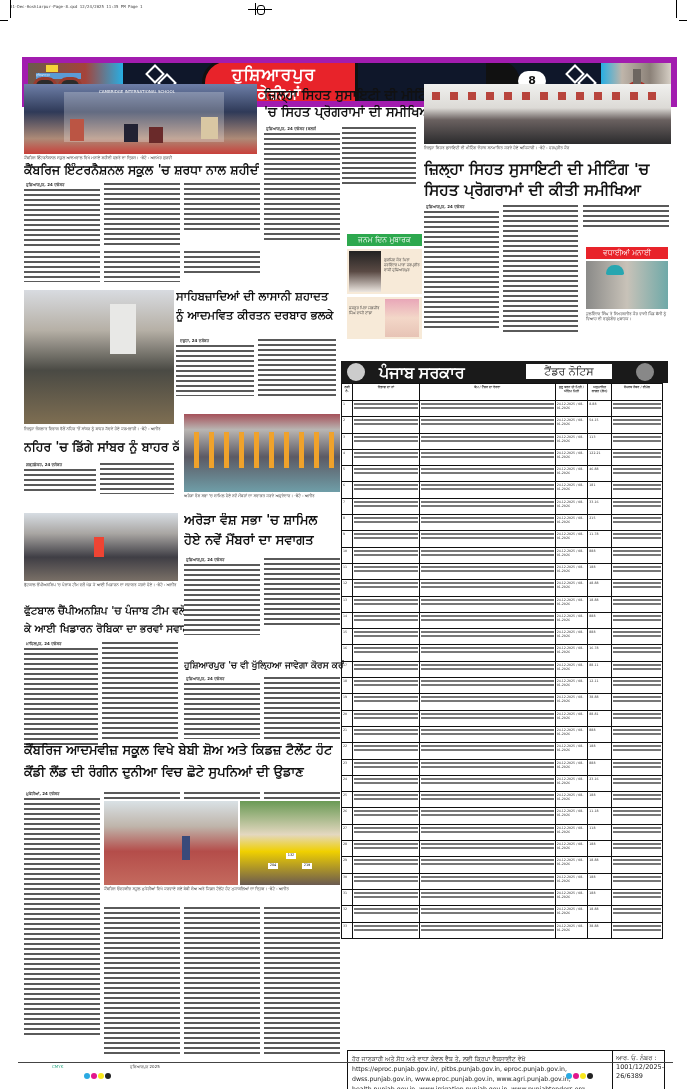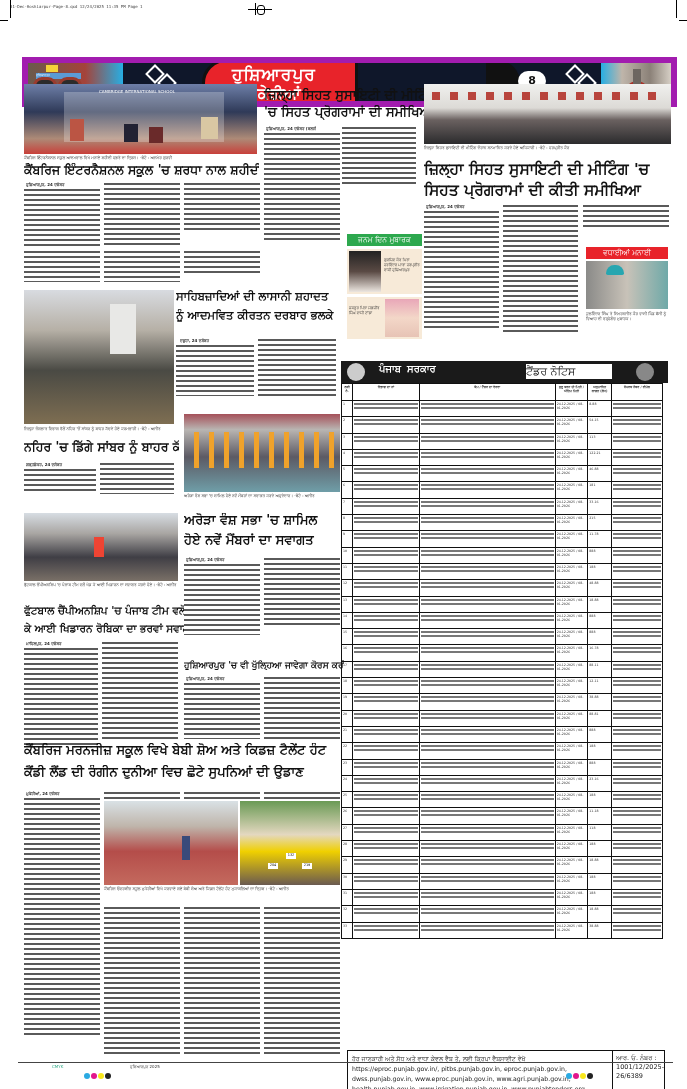--- a/index.html
+++ b/index.html
@@ -31,22 +31,22 @@
   
   .hl{font-family:"DejaVu Serif",serif;font-weight:bold;color:#111;line-height:1.15;white-space:nowrap;overflow:hidden;}
   .col-text{font-size:3.2px;line-height:5px;color:#333;overflow:hidden;text-align:justify;}
   .col-text::before{content:"";display:block;height:100%;background:repeating-linear-gradient(#fff 0 1px,#5a5a5a 1px 3.4px,#fff 3.4px 5px);}
   .photo{overflow:hidden;}
   .cap{font-size:4px;line-height:5px;color:#222;overflow:hidden;white-space:nowrap;}
   .cap::after{content:"";}
   
   .tender{left:341px;top:361px;width:327px;height:724px;}
   .thead{left:0;top:0;width:327px;height:22px;background:#1a1a1a;}
-  .thead .pg{position:absolute;left:38px;top:3px;font-size:10px;color:#fff;font-family:Liberation Mono, monospace;font-weight:bold;}
-  .thead .tn{position:absolute;left:185px;top:3px;width:86px;height:15px;background:#fff;font-size:11px;text-align:left;line-height:15px;font-family:"DejaVu Serif",serif;}
+  .thead .pg{position:absolute;left:38px;top:3px;font-size:16px;color:#fff;font-family:Liberation Sans, sans-serif;font-weight:bold;}
+  .thead .tn{position:absolute;left:185px;top:3px;width:86px;height:15px;background:#fff;font-size:11px;text-align:center;line-height:15px;font-family:"DejaVu Serif",serif;}
   .thead .emL{position:absolute;left:6px;top:2px;width:18px;height:18px;border-radius:9px;background:#ccc;}
   .thead .emR{position:absolute;left:295px;top:2px;width:18px;height:18px;border-radius:9px;background:#888;}
   table.tt{position:absolute;left:0;top:22px;width:322px;border-collapse:collapse;table-layout:fixed;}
   table.tt td,table.tt th{border:1px solid #111;font-size:3.2px;line-height:4px;padding:1px;vertical-align:top;color:#333;overflow:hidden;}
   table.tt th{font-weight:bold;text-align:center;height:14px;}
   table.tt td{height:13.3px;}
   .foot{left:6px;top:689px;width:316px;height:45px;border:1px solid #111;}
   .foot .ft{position:absolute;left:4px;top:3px;width:254px;font-size:6.2px;line-height:10px;color:#222;}
   .foot .ref{position:absolute;left:264px;top:0;width:52px;height:45px;border-left:1px solid #111;font-size:6.5px;line-height:9px;padding:3px;box-sizing:border-box;color:#222;}
   .dot{display:inline-block;width:6px;height:6px;border-radius:3px;margin-right:1px;}
@@ -174,21 +174,21 @@
 <div class="abs hl" style="left:24px;top:622px;width:160px;font-size:10.5px;">ਕੇ ਆਈ ਖਿਡਾਰਨ ਰੋਬਿਕਾ ਦਾ ਭਰਵਾਂ ਸਵਾਗਤ</div>
 <div class="abs cap" style="left:26px;top:641px;width:40px;font-weight:bold;">ਮਾਹਿਲਪੁਰ, 24 ਦਸੰਬਰ</div>
 <div class="abs col-text" style="left:24px;top:647px;width:74px;height:100px;"></div>
 <div class="abs col-text" style="left:102px;top:641px;width:76px;height:98px;"></div>
 
 <div class="abs hl" style="left:184px;top:660px;width:160px;font-size:9px;">ਹੁਸ਼ਿਆਰਪੁਰ 'ਚ ਵੀ ਖੁੱਲ੍ਹਿਆ ਜਾਵੇਗਾ ਕੋਰਸ ਕਰੀਅਰ ਸੈਂਟਰ-ਮੰਤਰੀ</div>
 <div class="abs cap" style="left:186px;top:676px;width:40px;font-weight:bold;">ਹੁਸ਼ਿਆਰਪੁਰ, 24 ਦਸੰਬਰ</div>
 <div class="abs col-text" style="left:184px;top:682px;width:76px;height:57px;"></div>
 <div class="abs col-text" style="left:264px;top:676px;width:76px;height:63px;"></div>
 
-<div class="abs hl" style="left:24px;top:743px;width:320px;font-size:13px;">ਕੈਂਬਰਿਜ ਮਰਨਜੀਜ਼ ਸਕੂਲ ਵਿਖੇ ਬੇਬੀ ਸ਼ੋਅ ਅਤੇ ਕਿਡਜ਼ ਟੈਲੇਂਟ ਹੰਟ</div>
+<div class="abs hl" style="left:24px;top:743px;width:320px;font-size:13px;">ਕੈਂਬਰਿਜ ਆਦਮਵੀਜ਼ ਸਕੂਲ ਵਿਖੇ ਬੇਬੀ ਸ਼ੋਅ ਅਤੇ ਕਿਡਜ਼ ਟੈਲੇਂਟ ਹੰਟ</div>
 <div class="abs hl" style="left:24px;top:765px;width:320px;font-size:13px;">ਕੈਂਡੀ ਲੈਂਡ ਦੀ ਰੰਗੀਨ ਦੁਨੀਆ ਵਿਚ ਛੋਟੇ ਸੁਪਨਿਆਂ ਦੀ ਉਡਾਣ</div>
 <div class="abs cap" style="left:26px;top:791px;width:40px;font-weight:bold;">ਮੁਕੇਰੀਆਂ, 24 ਦਸੰਬਰ</div>
 <div class="abs col-text" style="left:24px;top:797px;width:76px;height:240px;"></div>
 <div class="abs col-text" style="left:104px;top:791px;width:76px;height:8px;"></div>
 <div class="abs col-text" style="left:184px;top:791px;width:76px;height:8px;"></div>
 <div class="abs col-text" style="left:264px;top:791px;width:76px;height:8px;"></div>
 <div class="abs photo" style="left:104px;top:801px;width:134px;height:84px;background:linear-gradient(#d9e1e5,#bfb5ab 30%,#b44d4a 60%,#c46a5e);">
   <div class="abs" style="left:78px;top:35px;width:8px;height:24px;background:#3a4a7a;"></div>
 </div>
 <div class="abs photo" style="left:240px;top:801px;width:100px;height:84px;background:linear-gradient(#6a9a55,#e4d8c0 40%,#f0d000 60%,#6a5a50);">

